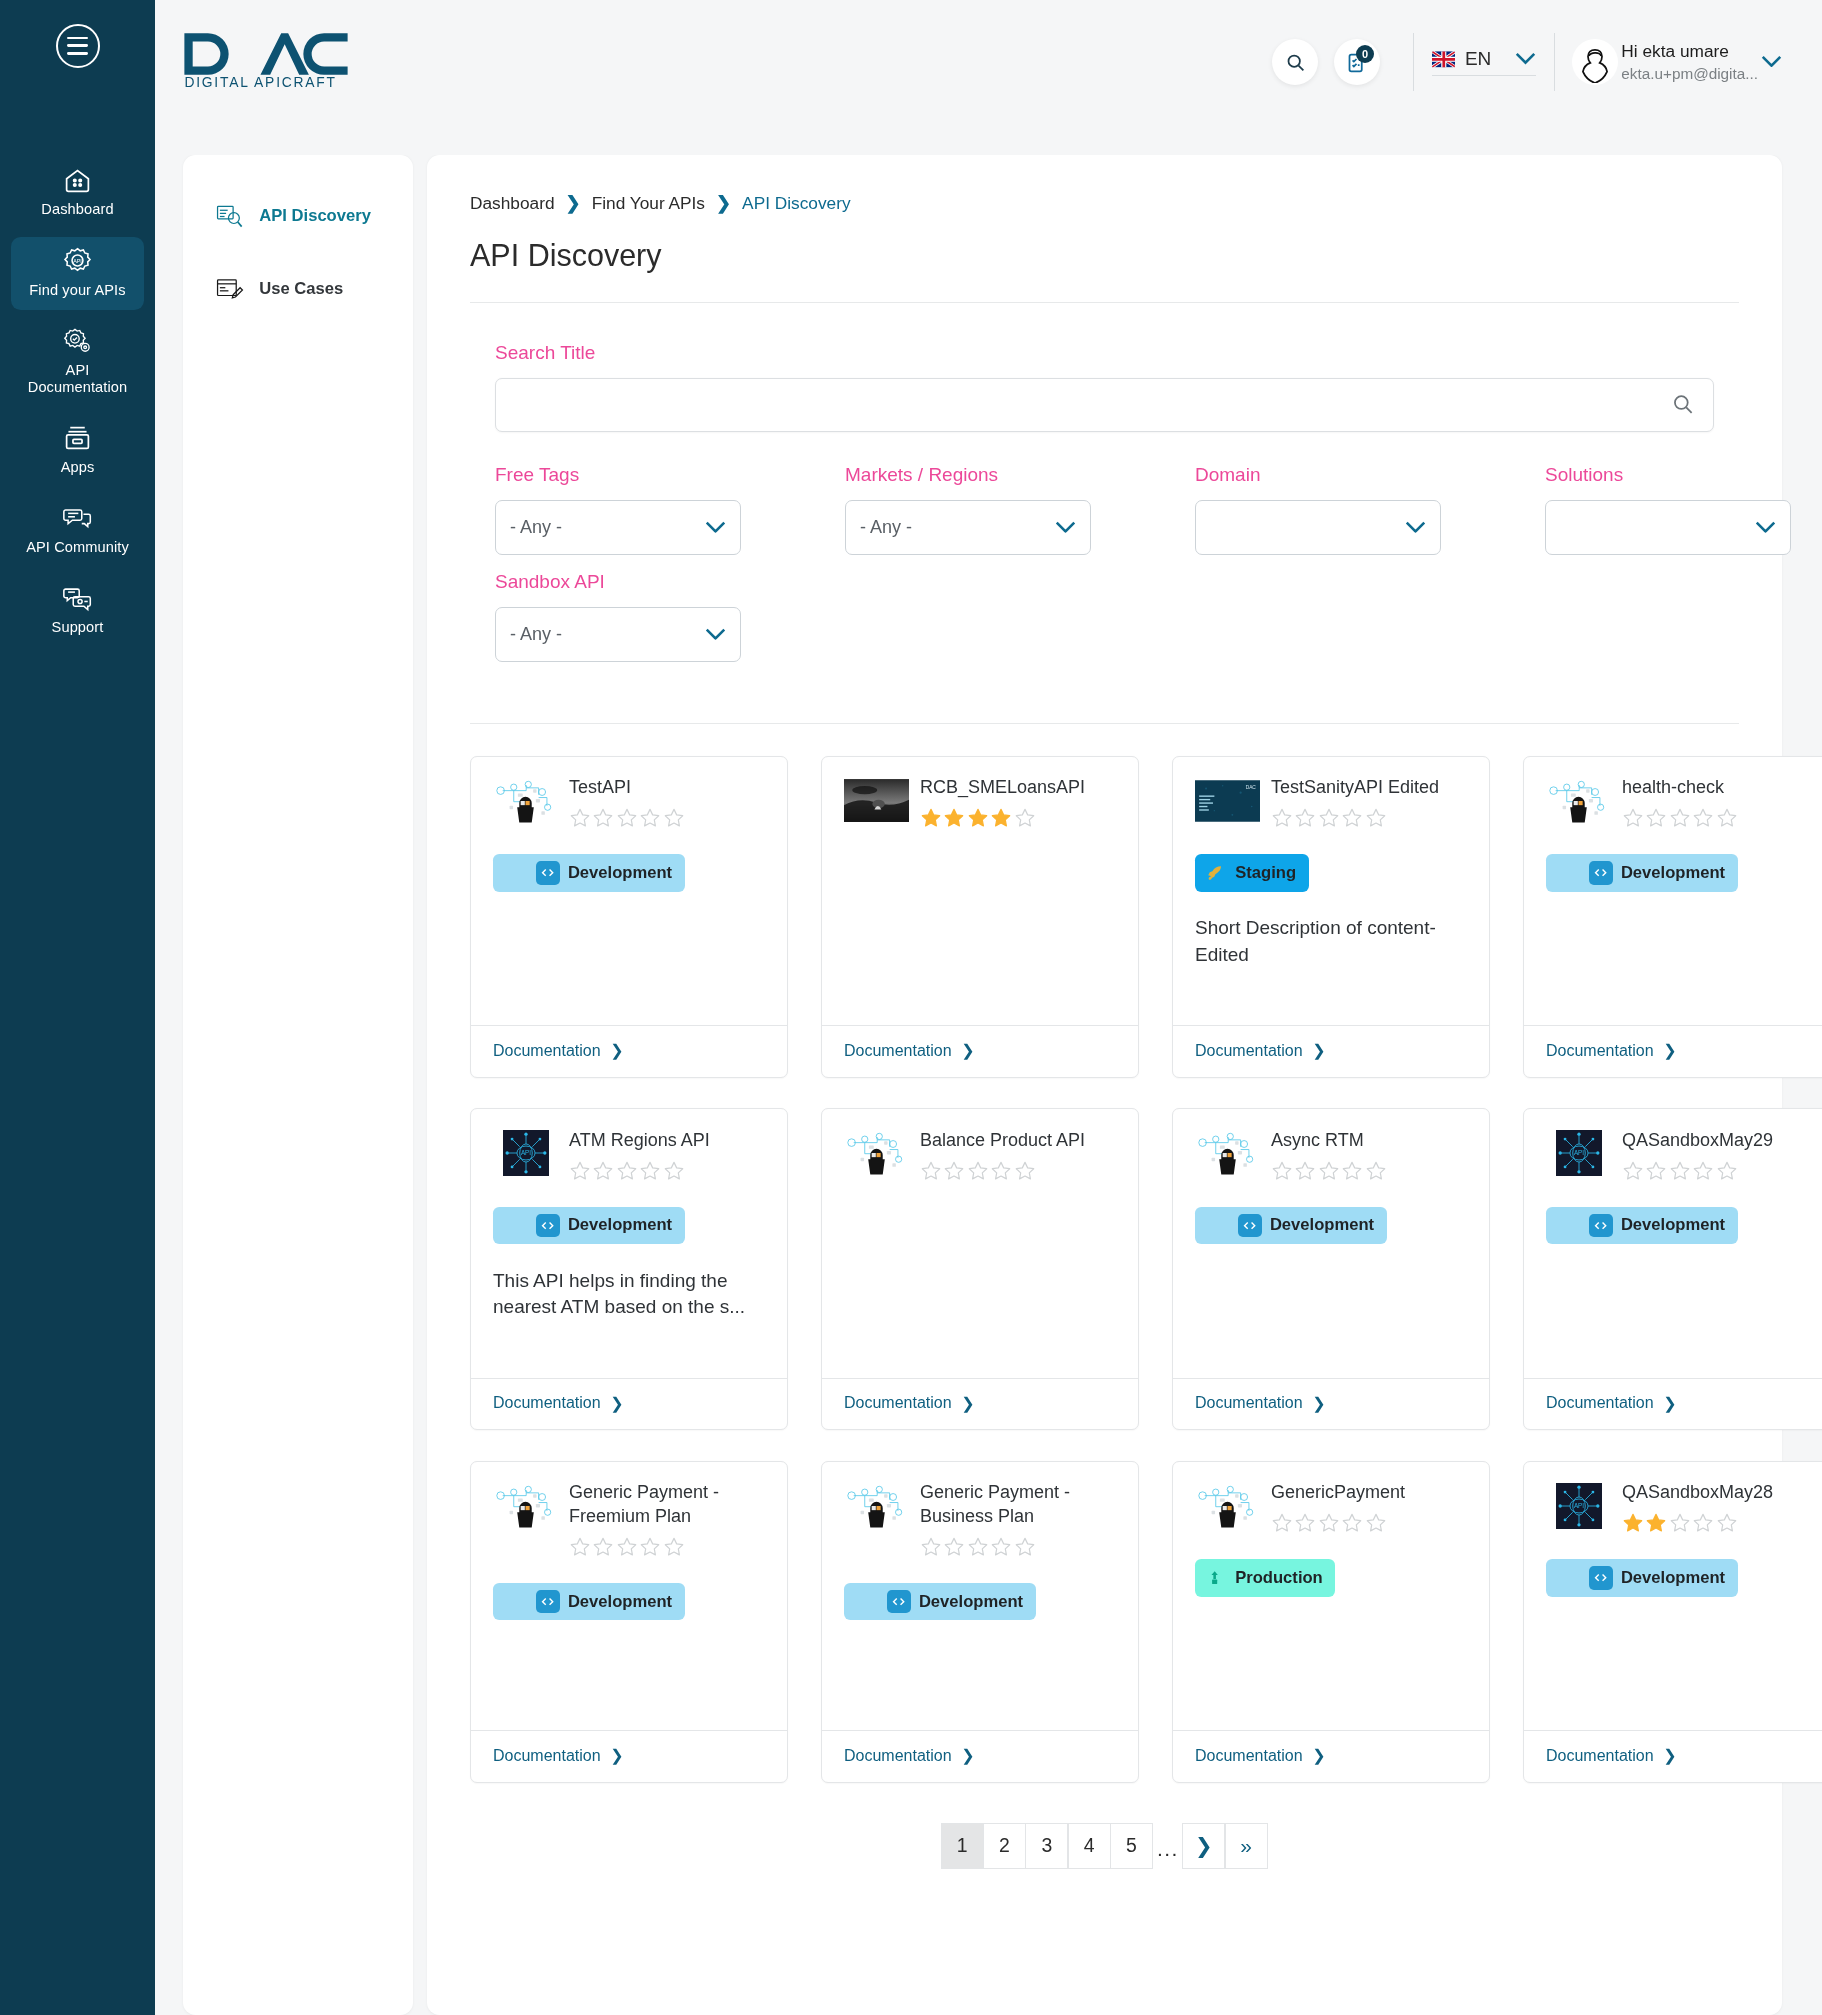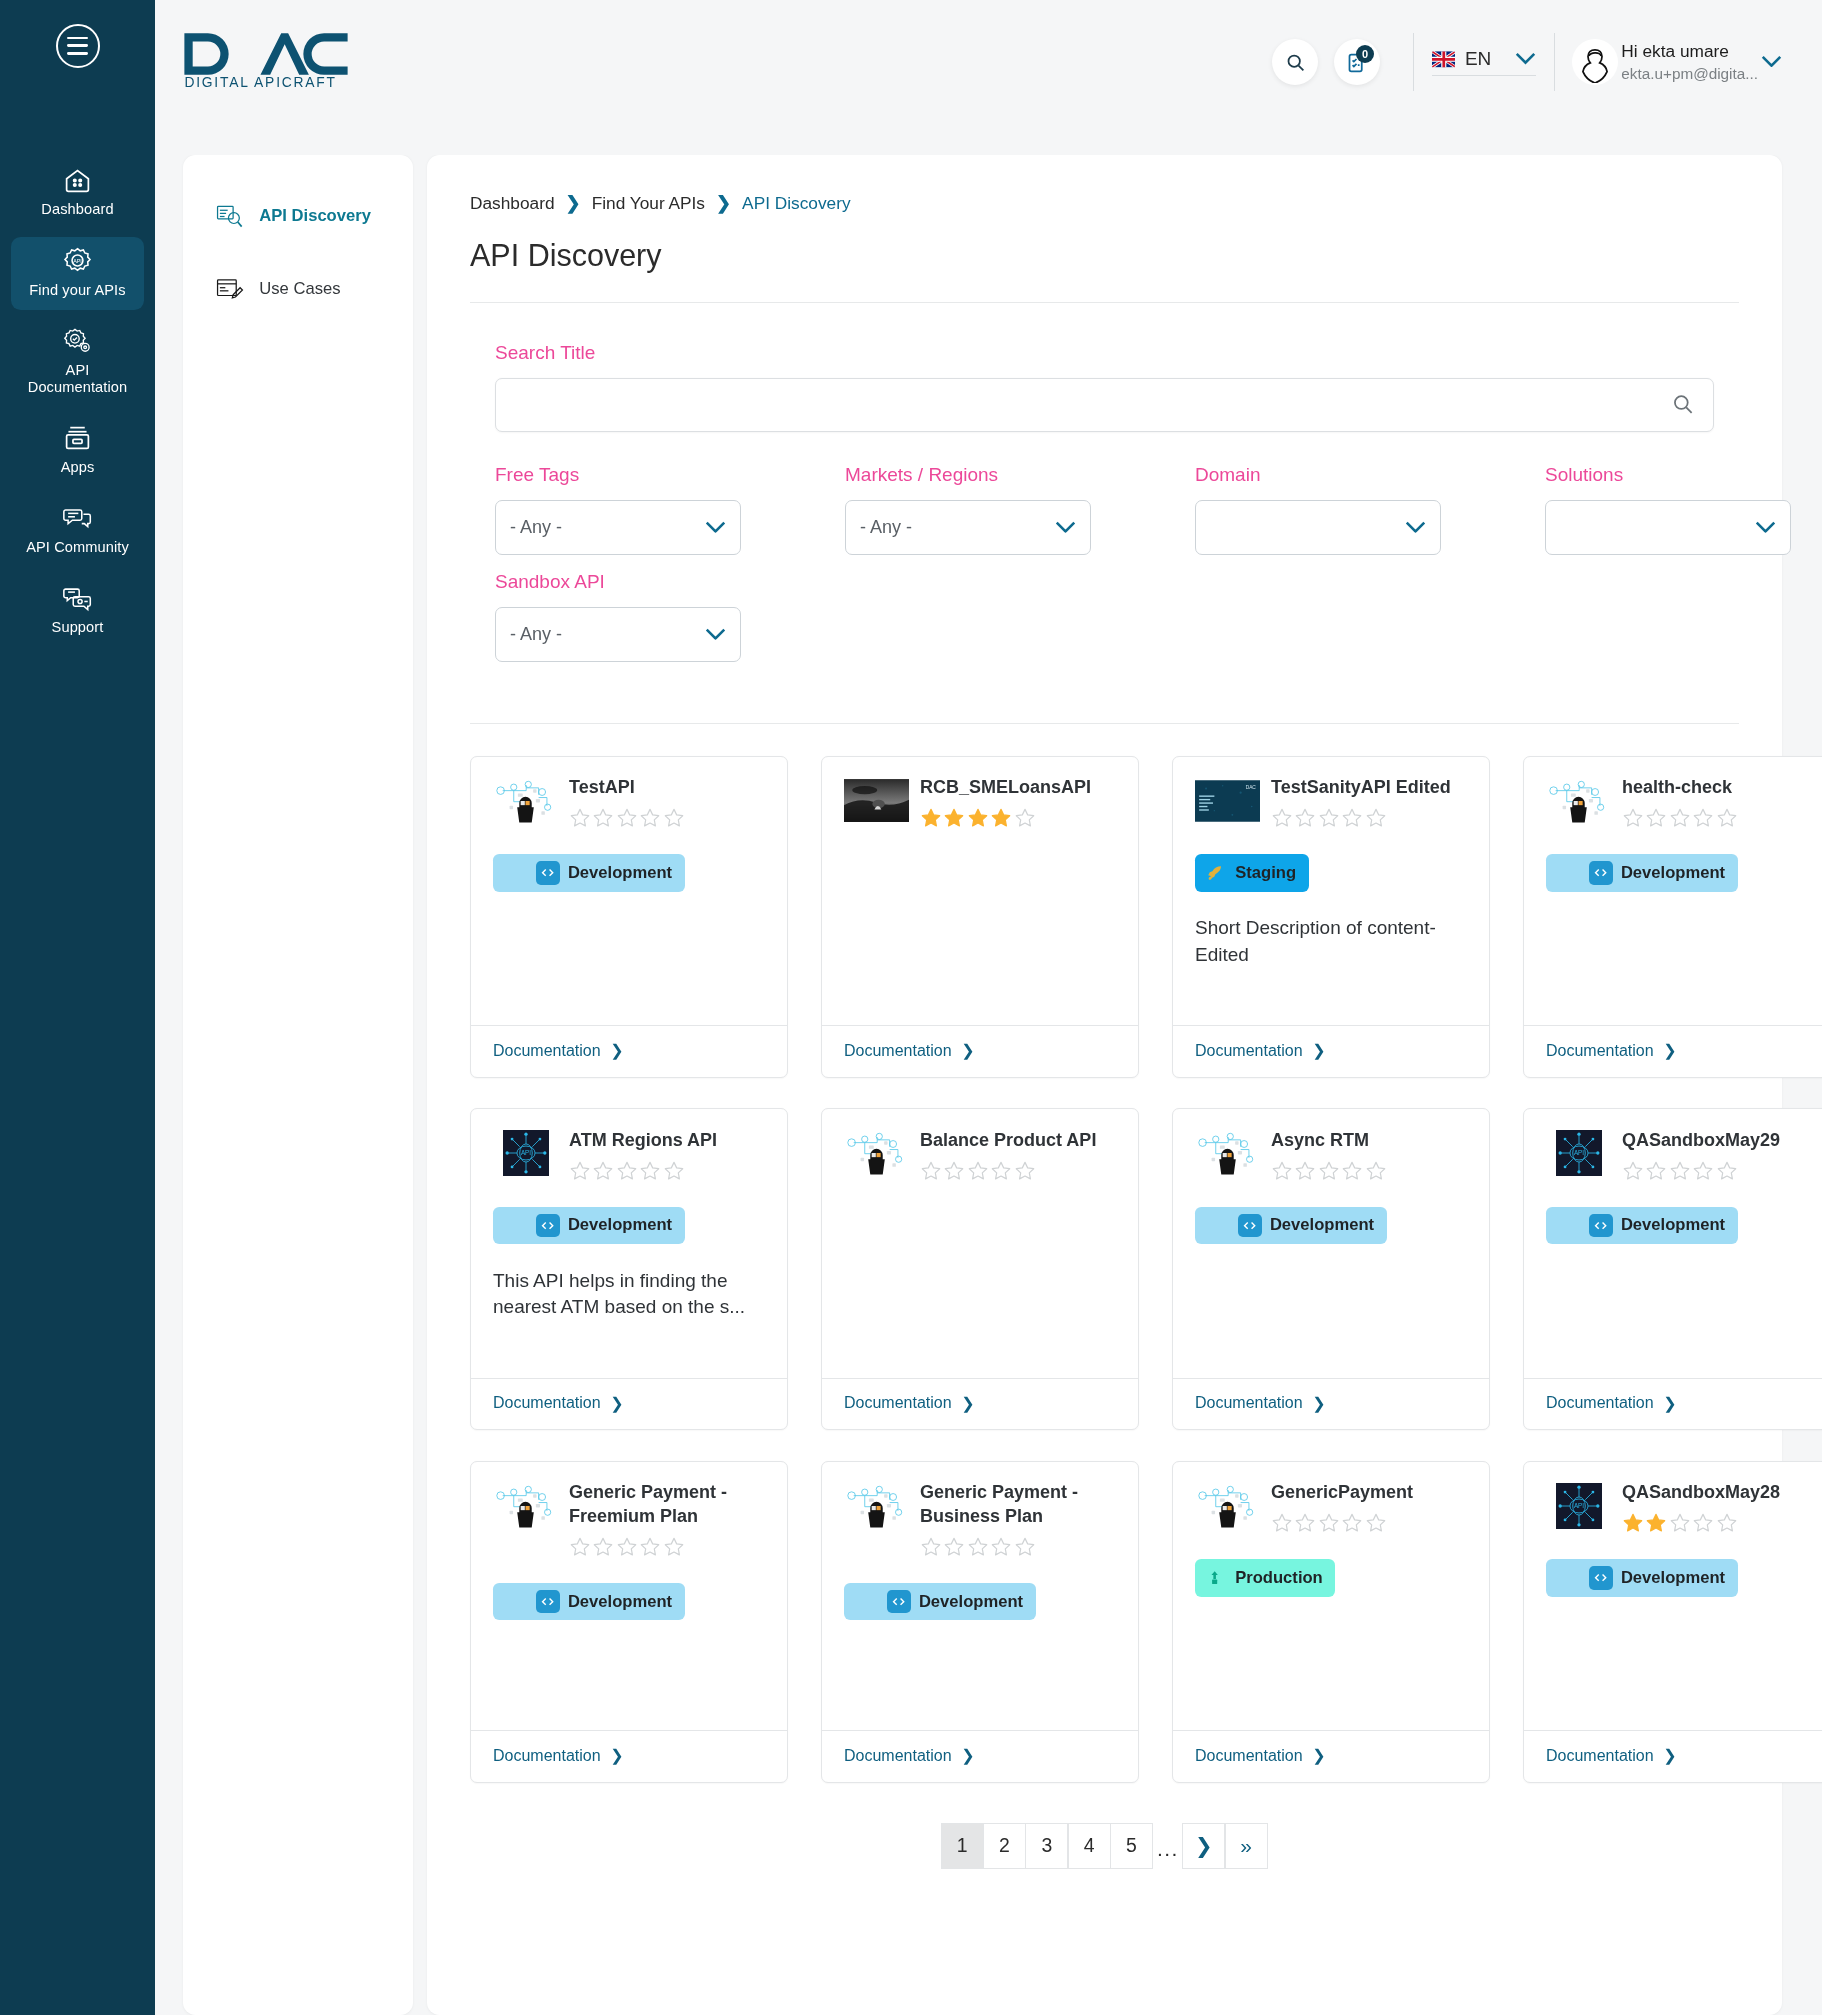--- a/index.html
+++ b/index.html
@@ -91,21 +91,21 @@
   .subnav {
     width: 230px; flex: 0 0 230px; background: #fff;
     border-radius: 12.5px; padding: 39px 0 0 0;
     box-shadow: 0 0.7px 2.8px rgba(0,0,0,.05);
     align-self: stretch;
   }
   .subnav-item {
     display: flex; align-items: center; gap: 15.3px;
     padding: 9.7px 0 9.7px 33px; cursor: pointer;
   }
-  .subnav-item + .subnav-item { margin-top: 28px; }
+  .subnav-item + .subnav-item { margin-top: 28px; font-weight: bold; }
   .subnav-item .sn-ico { width: 28px; height: 25px; display:flex; align-items:center; }
   .subnav-item .sn-ico svg { width: 28px; height: 25px; }
   .subnav-label { font-size: 16.6px; color: #33373b; }
   .subnav-item.active .subnav-label { color: #0d7991; font-weight: 700; }
 
   .panel {
     flex: 1; background: #fff; border-radius: 12.5px;
     padding: 37px 43px 0 43px; box-shadow: 0 0.7px 2.8px rgba(0,0,0,.05);
     min-width: 0; align-self: stretch;
   }
@@ -156,21 +156,21 @@
     box-shadow: 0 0.7px 1.4px rgba(0,0,0,.03);
   }
   .card-body { flex: 1; padding: 18px 22px 15.3px; }
   .card-head { display: flex; align-items: flex-start; gap: 11px; }
   .card-thumb {
     width: 65px; height: 46px; flex: 0 0 65px; display: flex;
     align-items: center; justify-content: center; overflow: hidden; margin-top: 2.8px;
   }
   .card-thumb.solid { border-radius: 1.4px; }
   .card-titlewrap { flex: 1; min-width: 0; padding-top: 1.4px; }
-  .card-title { font-size: 18px; font-weight: 700; color: #2f3337; line-height: 1.32; }
+  .card-title { font-size: 18px; font-weight: 400; color: #2f3337; line-height: 1.32; }
   .stars { margin-top: 7px; display: flex; gap: 1.4px; }
   .stars svg { width: 22px; height: 22px; }
   .tag {
     display: inline-flex; align-items: center; gap: 8.3px;
     border-radius: 6.2px; padding: 7px 12.5px 7px 8.3px; margin-top: 25px;
   }
   .tag-dev { background: #9fdcf5; padding-left: 43px; }
   .tag-stg { background: #0ea5e9; }
   .tag-prod { background: #77f5df; }
   .tag-ico { width: 23.6px; height: 23.6px; border-radius: 4.9px; display:flex; align-items:center; justify-content:center; flex:0 0 auto; }

